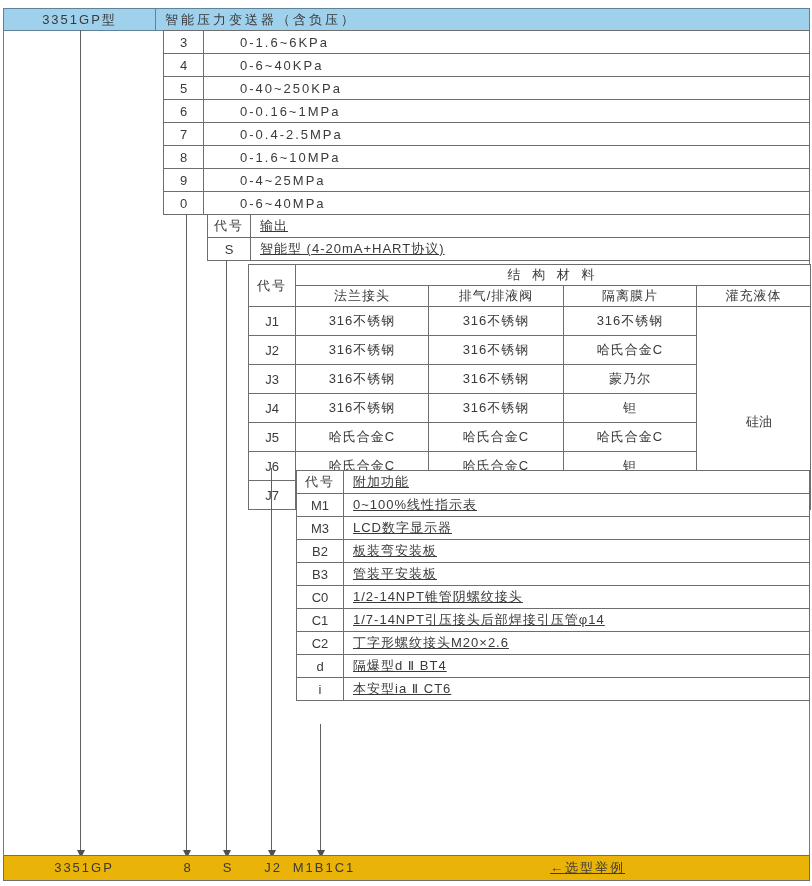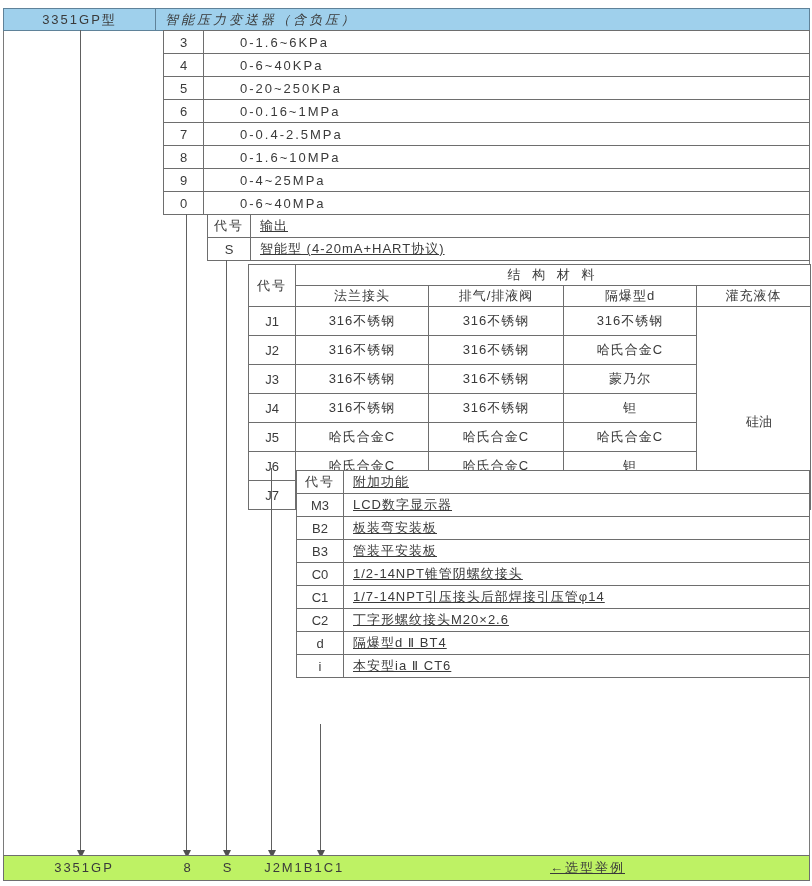--- a/index.html
+++ b/index.html
@@ -6,21 +6,21 @@
   .stage{
     position:relative;width:812px;height:886px;background:#ffffff;
     font-family:"Liberation Sans","DejaVu Sans",sans-serif;
     color:#3a3a3a;font-size:13px;overflow:hidden;
   }
   .outer-frame{position:absolute;left:3px;top:8px;width:805px;height:870px;border:1px solid #7a7a7a;}
   
   .hdr{position:absolute;left:3px;top:8px;width:807px;height:23px;display:flex;box-sizing:border-box;}
   .hdr-cell{box-sizing:border-box;border:1px solid #5f8299;background:#9fd0ec;display:flex;align-items:center;}
   .hdr-model{width:153px;justify-content:center;letter-spacing:2px;}
-  .hdr-desc{flex:1;border-left:none;padding-left:9px;letter-spacing:3px;font-style:italic;}
+  .hdr-desc{flex:1;border-left:none;padding-left:9px;letter-spacing:3px;}
   
   table.tbl{position:absolute;border-collapse:collapse;table-layout:fixed;background:#fff;}
   table.tbl td,table.tbl th{
     border:1px solid #6e6e6e;padding:0 2px;font-weight:normal;
     font-size:13px;color:#3a3a3a;overflow:hidden;white-space:nowrap;
   }
   .c{text-align:center;}
   .l{text-align:left;padding-left:9px !important;text-decoration:underline;}
   .range-tbl{left:163px;top:30px;width:647px;}
   .range-tbl tr{height:23px;}
@@ -33,21 +33,21 @@
   .mat-title{letter-spacing:4px;}
   .fill-cell span{display:inline-block;width:15px;line-height:26px;word-break:break-all;letter-spacing:0;margin-top:28px;}
   .func-tbl{left:296px;top:470px;width:514px;}
   .func-tbl tr{height:23px;}
   .ls1{letter-spacing:1px;}
   .ls2{letter-spacing:2px;}
   
   .vline{position:absolute;width:1px;background:#606060;}
   .arrow{position:absolute;width:0;height:0;border-left:4px solid transparent;border-right:4px solid transparent;border-top:8px solid #505050;}
   
-  .example-box{position:absolute;left:3px;top:855px;width:805px;height:24px;border:1px solid #6e6e6e;background:#bef264;}
+  .example-box{position:absolute;left:3px;top:855px;width:805px;height:24px;border:1px solid #6e6e6e;background:#eab308;}
   .ex-label{position:absolute;top:0;line-height:24px;transform:translateX(-50%);letter-spacing:2px;white-space:nowrap;}
   .ex-note{position:absolute;left:546px;top:0;line-height:24px;letter-spacing:2px;white-space:nowrap;text-decoration:underline;}
 </style>
 </head>
 <body>
 
 <div class="stage">
 
   <div class="outer-frame"></div>
 
@@ -65,21 +65,21 @@
       <tr>
         <td class="c">3</td>
         <td class="val">0-1.6~6KPa</td>
       </tr>
       <tr>
         <td class="c">4</td>
         <td class="val">0-6~40KPa</td>
       </tr>
       <tr>
         <td class="c">5</td>
-        <td class="val">0-20~250KPa</td>
+        <td class="val">0-40~250KPa</td>
       </tr>
       <tr>
         <td class="c">6</td>
         <td class="val">0-0.16~1MPa</td>
       </tr>
       <tr>
         <td class="c">7</td>
         <td class="val">0-0.4-2.5MPa</td>
       </tr>
       <tr>
@@ -123,21 +123,21 @@
         <col style="width:114px">
     </colgroup>
     <tbody>
       <tr class="hrow">
         <th class="c ls2" rowspan="2">代号</th>
         <th class="c mat-title" colspan="4">结 构 材 料</th>
       </tr>
       <tr class="hrow">
         <th class="c ls1">法兰接头</th>
         <th class="c ls1">排气/排液阀</th>
-        <th class="c ls1">隔爆型d</th>
+        <th class="c ls1">隔离膜片</th>
         <th class="c ls1">灌充液体</th>
       </tr>
       <tr class="brow">
         <td class="c">J1</td>
         <td class="c ls1">316不锈钢</td>
         <td class="c ls1">316不锈钢</td>
         <td class="c ls1">316不锈钢</td>
         <td class="c fill-cell" rowspan="7"><span>硅油</span></td>
       </tr>
       <tr class="brow">
@@ -181,20 +181,24 @@
 
   <table class="tbl func-tbl">
     <colgroup>
         <col style="width:47px">
         <col>
       </colgroup>
     <tbody>
       <tr>
         <th class="c ls2">代号</th>
         <th class="l ls1">附加功能</th>
+      </tr>
+      <tr>
+        <td class="c">M1</td>
+        <td class="l ls1">0~100%线性指示表</td>
       </tr>
       <tr>
         <td class="c">M3</td>
         <td class="l ls1">LCD数字显示器</td>
       </tr>
       <tr>
         <td class="c">B2</td>
         <td class="l ls1">板装弯安装板</td>
       </tr>
       <tr>
@@ -237,17 +241,17 @@
   <div class="arrow" style="left:268px;top:850px;"></div>
 
   <div class="vline" style="left:320px;top:724px;height:128px;"></div>
   <div class="arrow" style="left:317px;top:850px;"></div>
 
   <div class="example-box">
     <span class="ex-label" style="left:80px;">3351GP</span>
     <span class="ex-label" style="left:184px;">8</span>
     <span class="ex-label" style="left:224px;">S</span>
     <span class="ex-label" style="left:269px;">J2</span>
-    <span class="ex-label" style="left:309px;">M1B1C1</span>
+    <span class="ex-label" style="left:320px;">M1B1C1</span>
     <span class="ex-note">←选型举例</span>
   </div>
 
 </div>
 
 </body></html>

